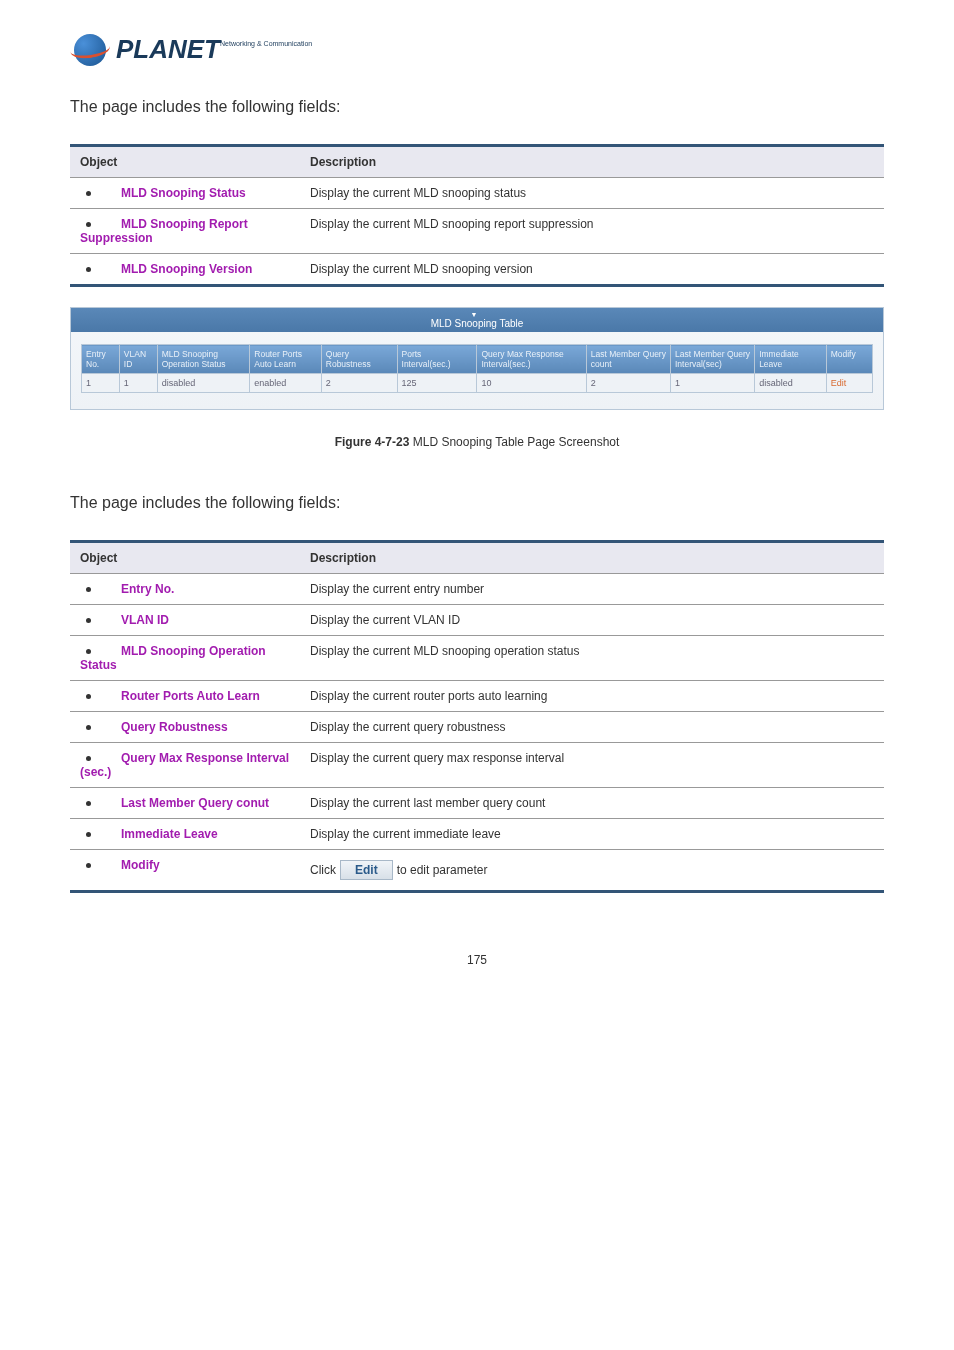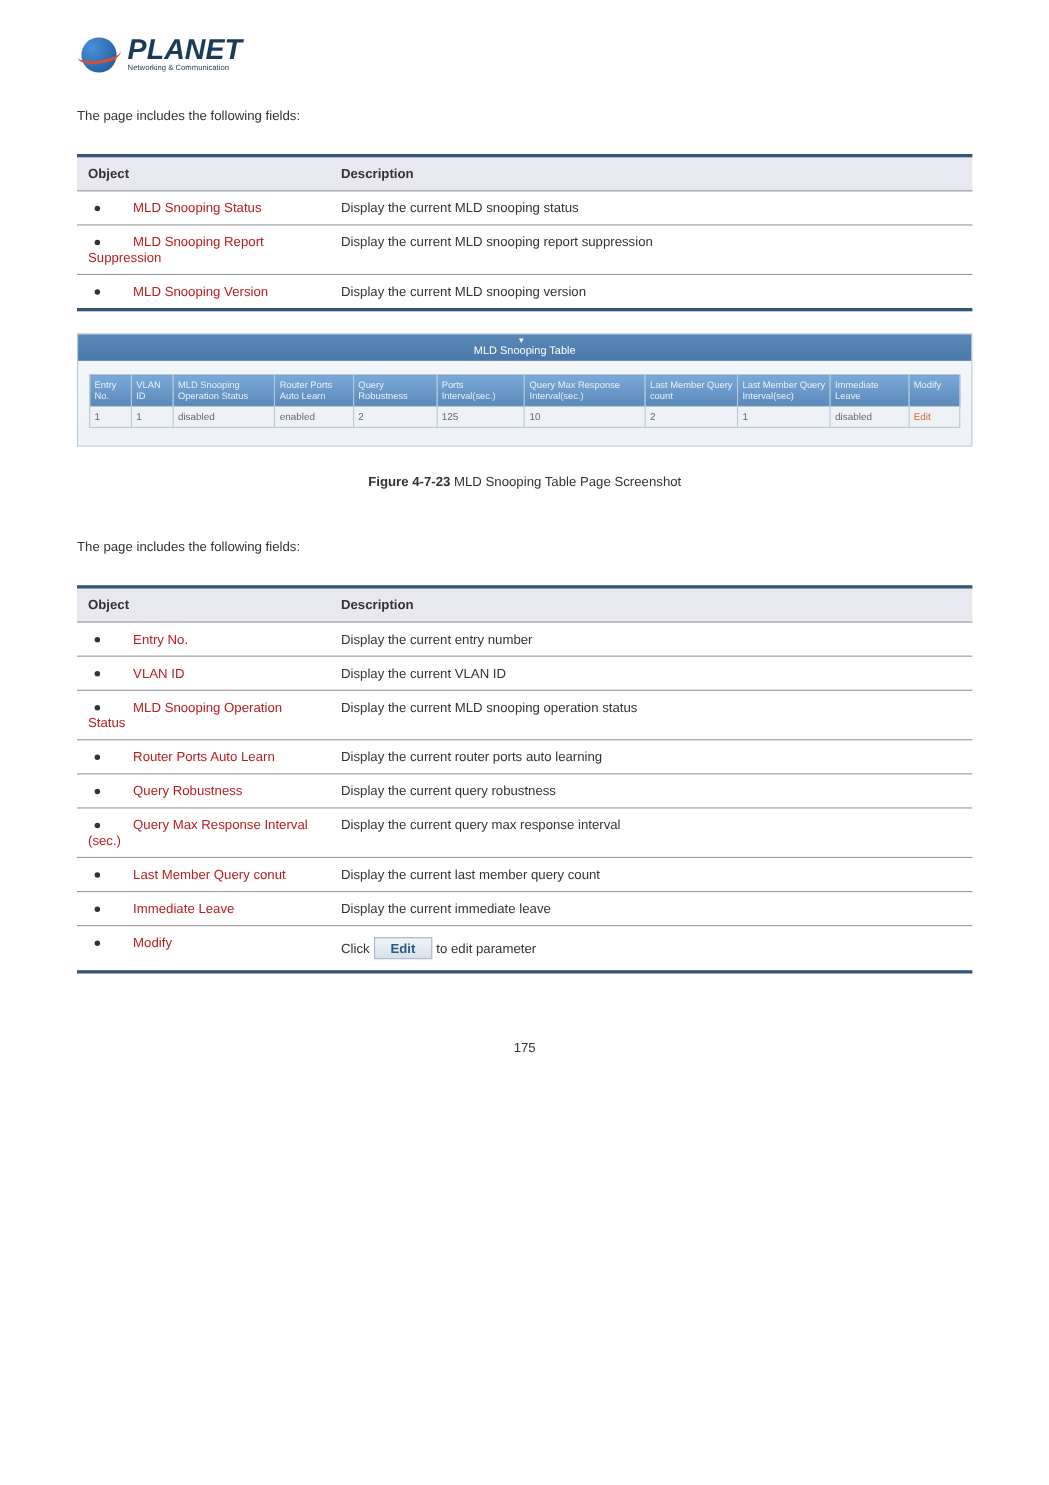--- a/index.html
+++ b/index.html
@@ -40,37 +40,36 @@
       width: 40px;
       height: 18px;
       border-bottom: 3px solid #d95030;
       border-radius: 0 0 50% 50%;
       top: 10px;
       left: 0;
       transform: rotate(-8deg);
     }
     .logo-text {
       display: flex;
-      flex-direction: column;
     }
     .logo-name {
       font-size: 26px;
       font-weight: 900;
       font-style: italic;
       color: #1a3a5a;
       letter-spacing: 0px;
       line-height: 0.9;
     }
     .logo-tagline {
       font-size: 7px;
       color: #1a3a5a;
       margin-top: 2px;
     }
     .intro-text {
-      font-size: 12px;
+      font-size: 16px;
       margin: 28px 0;
     }
     .spec-table {
       width: 100%;
       border-collapse: collapse;
       margin-bottom: 16px;
     }
     .spec-table th, .spec-table td {
       padding: 8px 10px;
       text-align: left;
@@ -85,22 +84,22 @@
       font-weight: bold;
       font-size: 12px;
     }
     .spec-table tbody tr:last-child td {
       border-bottom: 3px solid #335577;
     }
     .spec-table td:first-child {
       width: 230px;
     }
     .object-cell {
-      color: #b91c1c;
-      font-weight: normal;
+      color: #a21caf;
+      font-weight: bold;
       padding-left: 22px;
     }
     .bullet {
       display: inline-block;
       width: 5px;
       height: 5px;
       background: #333;
       border-radius: 50%;
       margin: 0 8px 1px 6px;
       vertical-align: middle;

